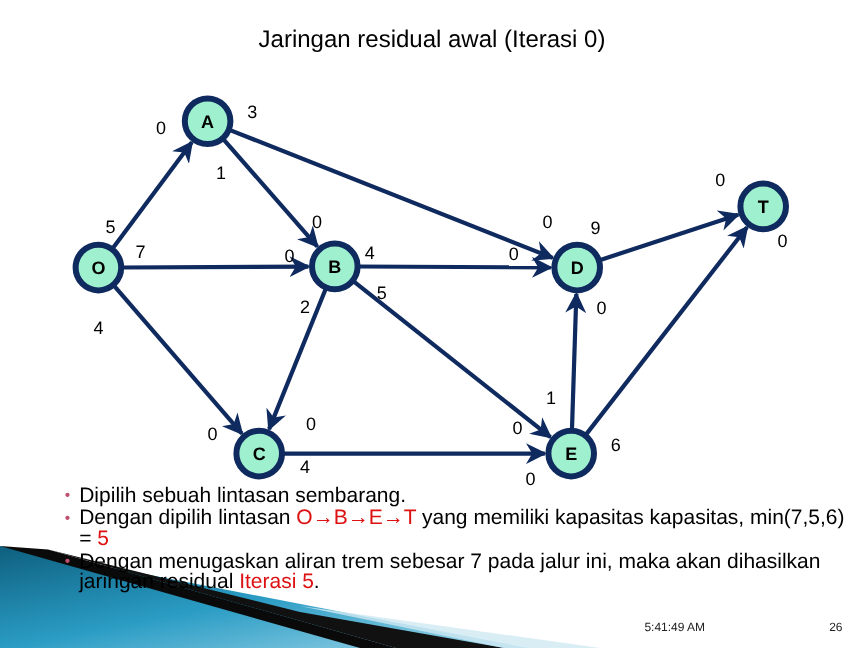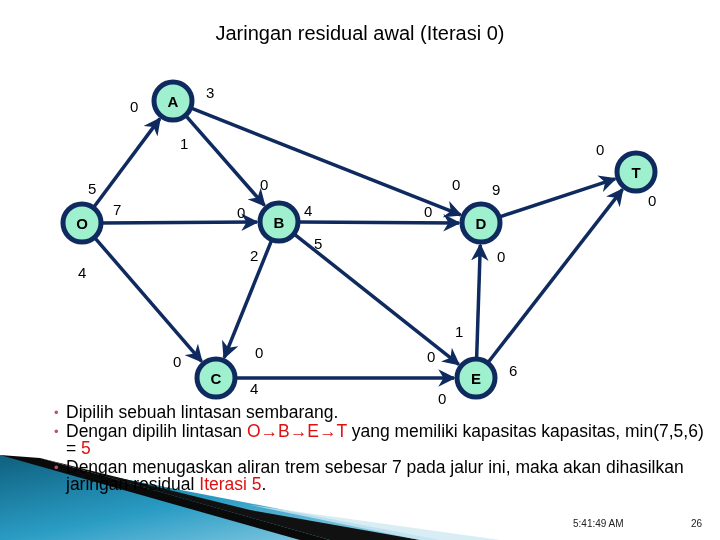--- a/index.html
+++ b/index.html
@@ -6,21 +6,21 @@
   body { width:720px; height:540px; position:relative; overflow:hidden; background:#ffffff; font-family:"Liberation Sans", sans-serif; }
   .title { position:absolute; left:0; top:22px; width:720px; text-align:center; font-size:20px; color:#000; }
   svg.graph { position:absolute; left:0; top:0; }
   .node-label { font-family:"Liberation Sans", sans-serif; font-weight:bold; font-size:15px; }
   .cap { font-family:"Liberation Sans", sans-serif; font-size:15px; fill:#000; }
   .deco { position:absolute; left:0; top:0; }
   .bullets { position:absolute; left:66px; top:404px; width:640px; font-size:17.5px; line-height:17px; color:#000; }
   .bullet { position:relative; padding-left:0; margin:0 0 2px 0; }
   .bullet .dot { position:absolute; left:-12px; top:0px; color:#c05070; font-size:13px; }
   .red { color:#dd1111; font-weight:normal; }
-  .footer-time { position:absolute; left:537px; top:518px; font-size:10px; color:#222;margin-left:36px; }
+  .footer-time { position:absolute; left:537px; top:518px; font-size:10px; color:#222; }
   .footer-page { position:absolute; left:691px; top:518px; font-size:10px; color:#222; }
 </style>
 </head>
 <body>
 
 <div class="title">Jaringan residual awal (Iterasi 0)</div>
 
 <svg class="deco" width="720" height="540" viewBox="0 0 720 540">
   <defs>
     <linearGradient id="teal" x1="0" y1="0" x2="1" y2="1">

